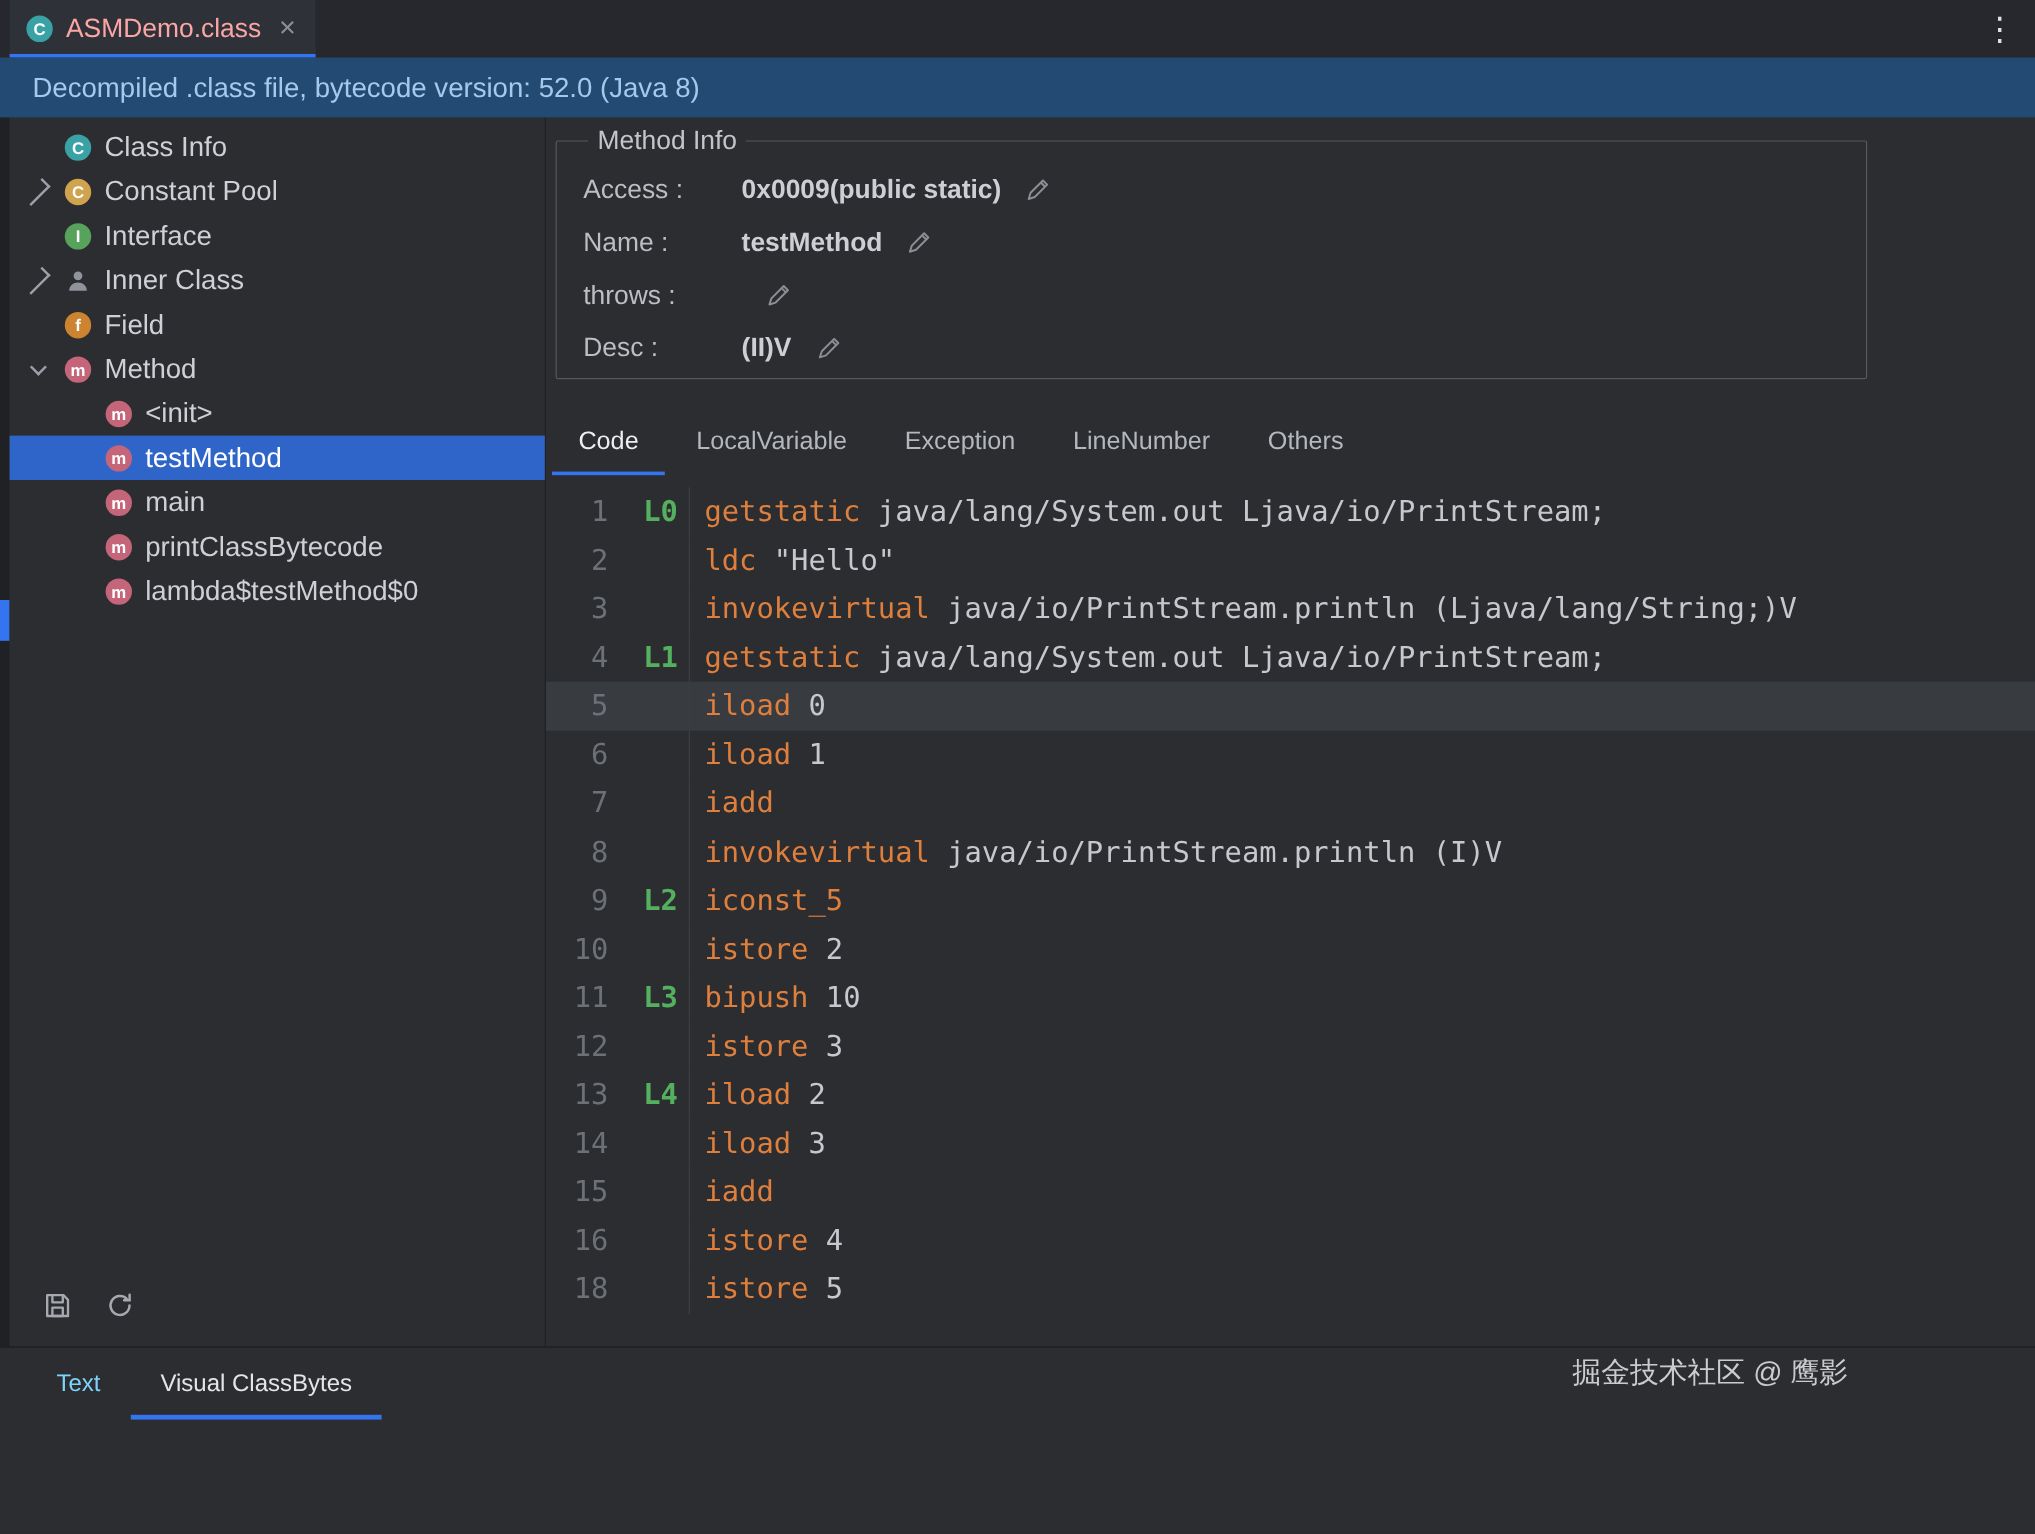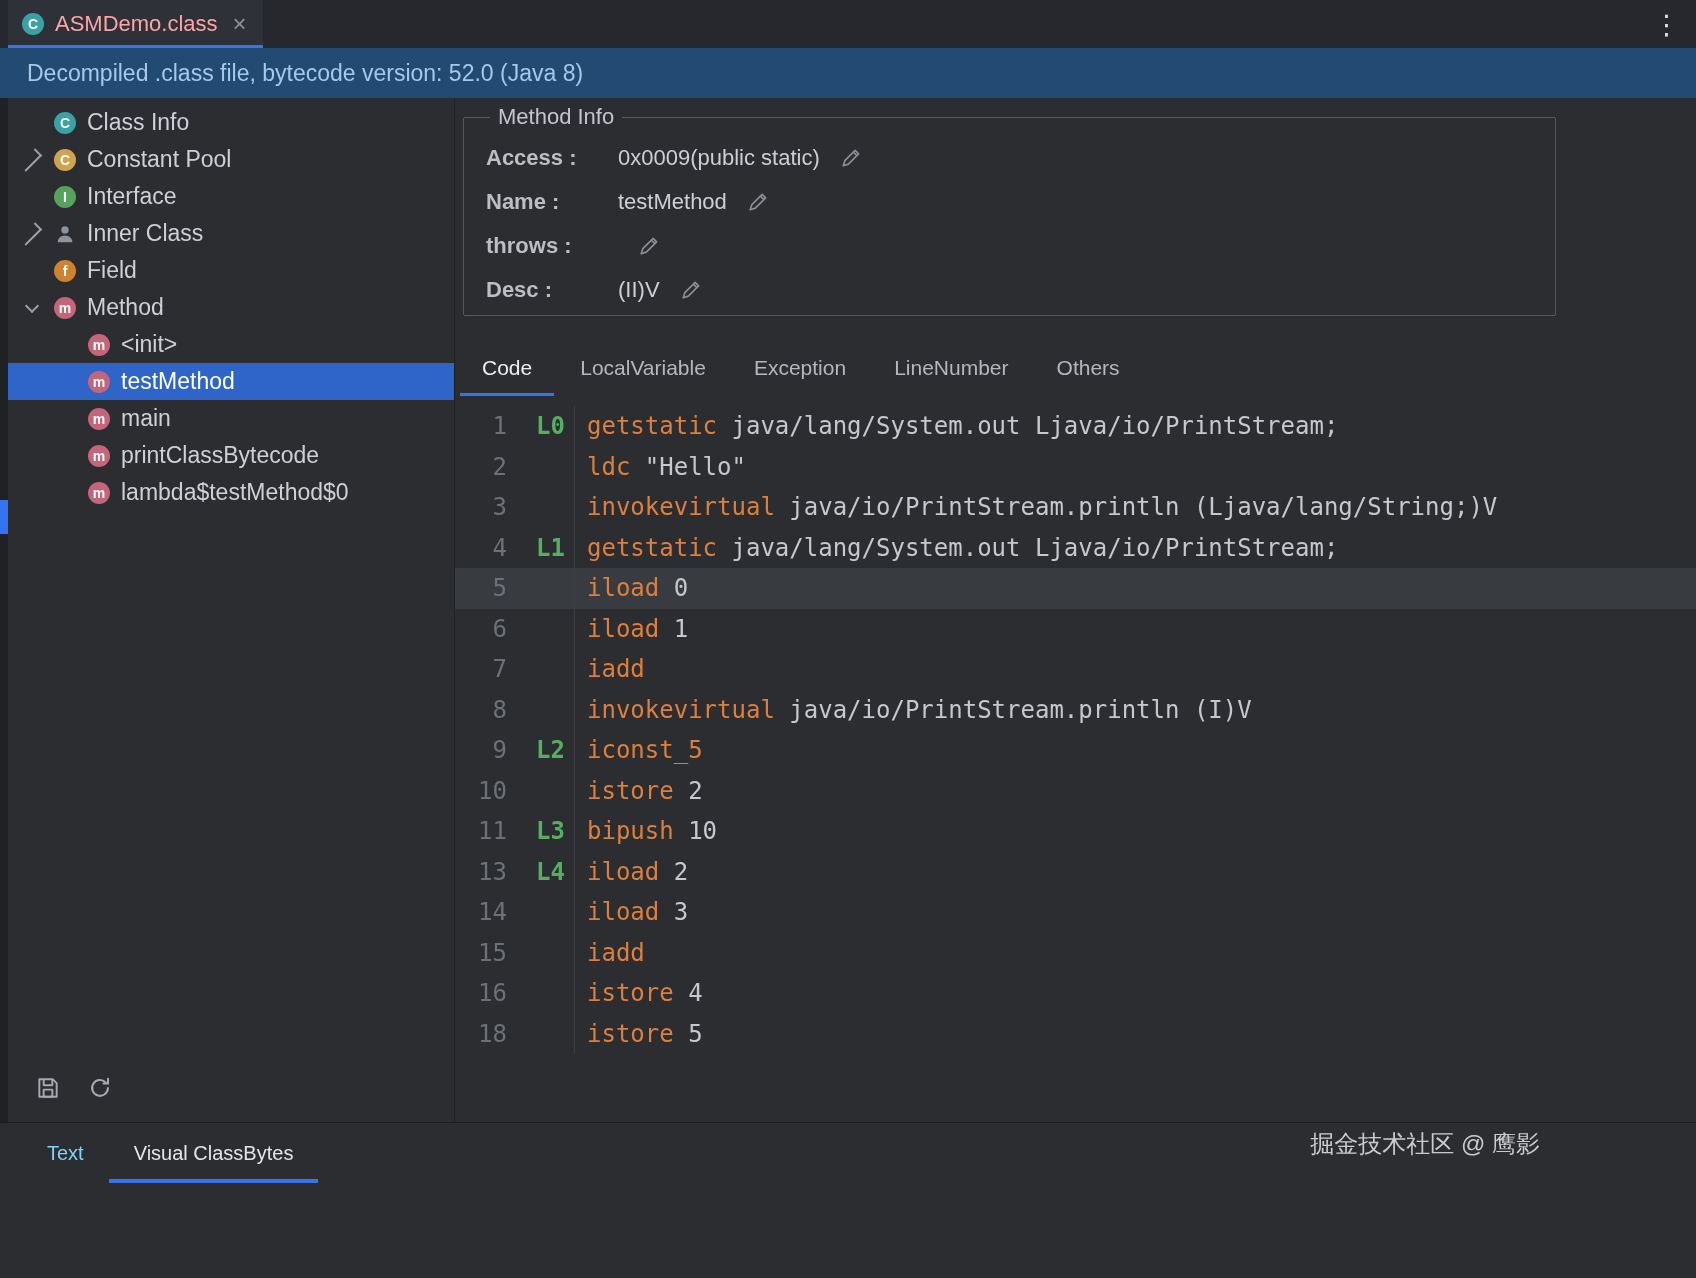--- a/index.html
+++ b/index.html
@@ -51,22 +51,22 @@
   .tab-cicon{background:var(--icon-class);margin-right:0;}
   .tlabel{overflow:hidden;text-overflow:ellipsis;}
   .tree-actions{position:absolute;bottom:20px;left:26px;display:flex;gap:24px;}
   .action{width:28px;height:28px;display:flex;align-items:center;justify-content:center;}
 
   
   .right{flex:1;min-width:0;display:flex;flex-direction:column;background:#2b2d30;}
   .method-info{margin:6px 140px 0 8px;height:212px;border:1px solid #55585e;border-radius:2px;padding:6px 0 0 22px;}
   .method-info legend{padding:0 8px;margin-left:4px;font-size:22px;color:#c3c5cb;}
   .mi-row{display:flex;align-items:center;height:44px;font-size:22px;}
-  .mi-label{width:132px;color:#bcbec4;flex:none;font-weight:bold;}
-  .mi-value{color:#cdcfd5;}
+  .mi-label{width:132px;color:#bcbec4;flex:none;}
+  .mi-value{color:#cdcfd5;font-weight:bold;}
   .pencil{margin-left:20px;display:flex;align-items:center;}
 
   
   .vtabs{display:flex;margin-top:24px;height:56px;align-items:stretch;padding-left:5px;}
   .vtab{position:relative;display:flex;align-items:center;padding:0 22px;margin-right:4px;font-size:21px;color:#b4b7bd;cursor:default;}
   .vtab.active{color:#eceef1;}
   .vtab.active::after{content:"";position:absolute;left:0;right:0;bottom:0;height:3px;background:var(--accent);}
 
   
   .codewrap{flex:1;overflow:hidden;padding-top:10px;}
@@ -252,20 +252,21 @@
             <div class="crow"><span class="lnum">2</span><span class="llabel"></span><span class="ctext"><span class="op">ldc</span> <span class="arg">"Hello"</span></span></div>
             <div class="crow"><span class="lnum">3</span><span class="llabel"></span><span class="ctext"><span class="op">invokevirtual</span> <span class="arg">java/io/PrintStream.println (Ljava/lang/String;)V</span></span></div>
             <div class="crow"><span class="lnum">4</span><span class="llabel">L1</span><span class="ctext"><span class="op">getstatic</span> <span class="arg">java/lang/System.out Ljava/io/PrintStream;</span></span></div>
             <div class="crow hl"><span class="lnum">5</span><span class="llabel"></span><span class="ctext"><span class="op">iload</span> <span class="arg">0</span></span></div>
             <div class="crow"><span class="lnum">6</span><span class="llabel"></span><span class="ctext"><span class="op">iload</span> <span class="arg">1</span></span></div>
             <div class="crow"><span class="lnum">7</span><span class="llabel"></span><span class="ctext"><span class="op">iadd</span></span></div>
             <div class="crow"><span class="lnum">8</span><span class="llabel"></span><span class="ctext"><span class="op">invokevirtual</span> <span class="arg">java/io/PrintStream.println (I)V</span></span></div>
             <div class="crow"><span class="lnum">9</span><span class="llabel">L2</span><span class="ctext"><span class="op">iconst_5</span></span></div>
             <div class="crow"><span class="lnum">10</span><span class="llabel"></span><span class="ctext"><span class="op">istore</span> <span class="arg">2</span></span></div>
             <div class="crow"><span class="lnum">11</span><span class="llabel">L3</span><span class="ctext"><span class="op">bipush</span> <span class="arg">10</span></span></div>
+            <div class="crow"><span class="lnum">12</span><span class="llabel"></span><span class="ctext"><span class="op">istore</span> <span class="arg">3</span></span></div>
             <div class="crow"><span class="lnum">13</span><span class="llabel">L4</span><span class="ctext"><span class="op">iload</span> <span class="arg">2</span></span></div>
             <div class="crow"><span class="lnum">14</span><span class="llabel"></span><span class="ctext"><span class="op">iload</span> <span class="arg">3</span></span></div>
             <div class="crow"><span class="lnum">15</span><span class="llabel"></span><span class="ctext"><span class="op">iadd</span></span></div>
             <div class="crow"><span class="lnum">16</span><span class="llabel"></span><span class="ctext"><span class="op">istore</span> <span class="arg">4</span></span></div>
             <div class="crow"><span class="lnum">18</span><span class="llabel"></span><span class="ctext"><span class="op">istore</span> <span class="arg">5</span></span></div>
           </div>
       </div>
     </div>
   </div>
 

